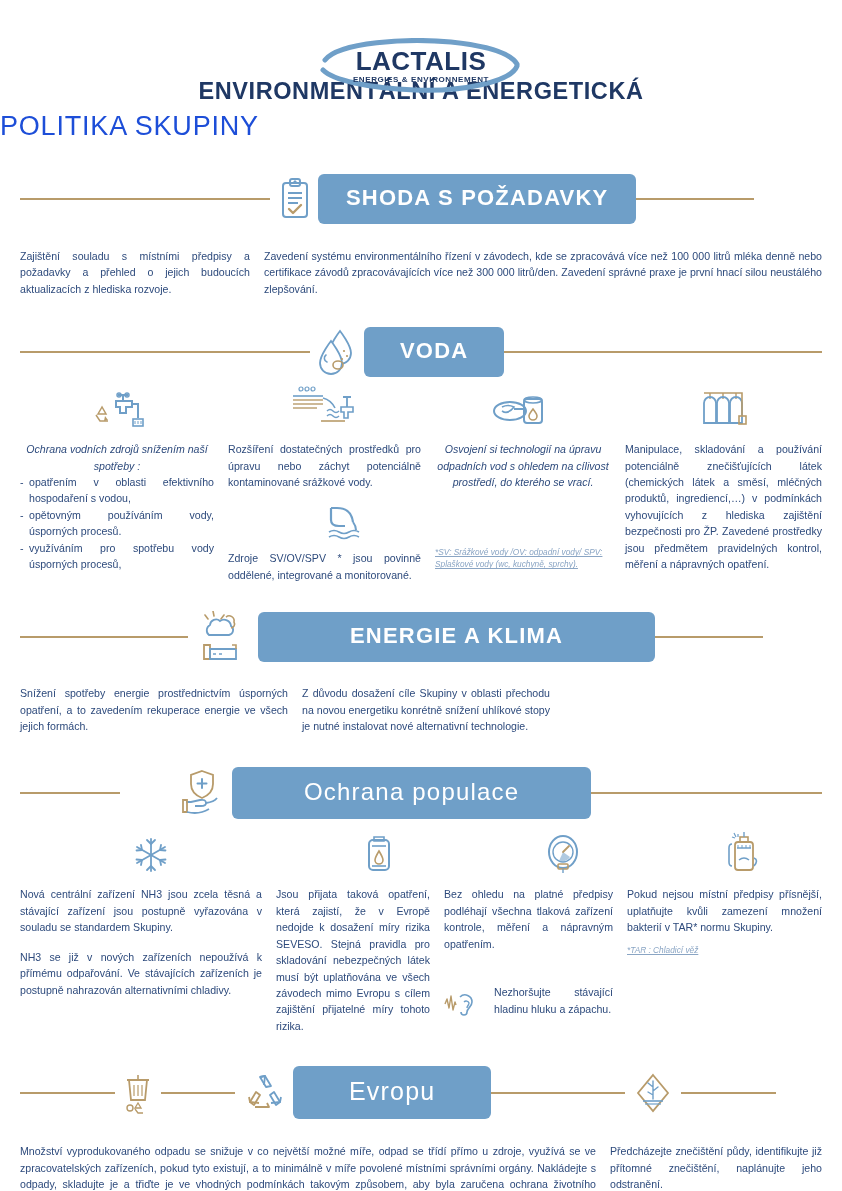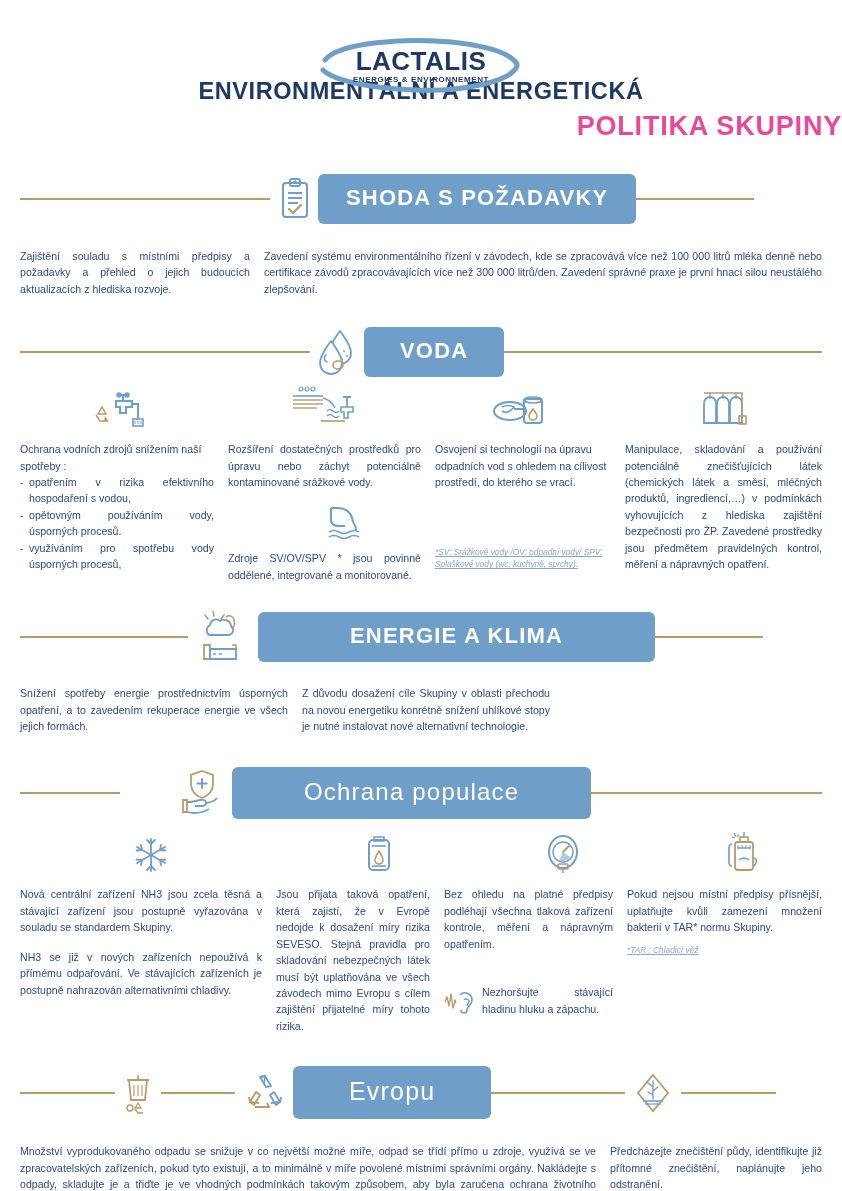--- a/index.html
+++ b/index.html
@@ -20,25 +20,25 @@
   
   .title1 {
     text-align: center;
     font-size: 23.5px;
     letter-spacing: 0.6px;
     font-weight: bold;
     color: #1f3864;
     margin-top: 6px;
   }
   .title2 {
-    text-align: right;
+    text-align: left;
     font-size: 27px;
     letter-spacing: 0.8px;
-    font-weight: bold;
-    color: #ec4899;
+    font-weight: normal;
+    color: #1d4ed8;
     margin-top: 6px;
   }
 
   
   .sec-head {
     display: flex;
     align-items: center;
     width: 802px;
     margin: 0 auto;
     gap: 0;
@@ -74,21 +74,21 @@
 
   
   .cols { display: flex; width: 802px; margin: 4px auto; }
   .col { padding-right: 14px; }
   p.body {
     font-size: 10.6px;
     line-height: 1.55;
     text-align: justify;
     color: #2d4a7c;
   }
-  p.body.left { text-align: left; }
+  p.body.left { text-align: center; font-style: italic; }
   p.note {
     font-size: 8.3px;
     font-style: italic;
     line-height: 1.45;
     color: #8aa5c4;
     text-decoration: underline;
   }
   ul.dashlist { list-style: none; font-size: 10.6px; line-height: 1.55; }
   ul.dashlist li {
     position: relative;
@@ -96,21 +96,21 @@
     text-align: justify;
   }
   ul.dashlist li:before {
     content: "-";
     position: absolute;
     left: 0;
   }
   .icon-row { display: flex; width: 802px; margin: 0 auto; align-items: flex-end; }
   .icon-cell { display: flex; justify-content: flex-start; align-items: flex-end; height: 42px; }
 
-  .inline-note { display: flex; align-items: center; gap: 8px; }
+  .inline-note { display: flex; align-items: flex-end; gap: 20px; }
   .inline-note .txt { font-size: 10.6px; line-height: 1.55; text-align: justify; }
 
   svg { display: block; }
 </style>
 </head>
 <body>
 
 <div class="page">
 
   <div class="logo-wrap">
@@ -232,21 +232,21 @@
       </svg>
     </div>
   </div>
 
   <div style="height:8px"></div>
   <div class="cols">
 
     <div class="col" style="width:208px">
       <p class="body left">Ochrana vodních zdrojů snížením naší spotřeby :</p>
       <ul class="dashlist">
-        <li>opatřením v rizika efektivního hospodaření s vodou,</li>
+        <li>opatřením v oblasti efektivního hospodaření s vodou,</li>
         <li>opětovným používáním vody, úsporných procesů.</li>
         <li>využíváním pro spotřebu vody úsporných procesů,</li>
       </ul>
     </div>
 
     <div class="col" style="width:207px">
       <p class="body">Rozšíření dostatečných prostředků pro úpravu nebo záchyt potenciálně kontaminované srážkové vody.</p>
       <div style="height:14px"></div>
       <div style="display:flex;justify-content:flex-end;padding-right:48px">
         <svg width="46" height="36" viewBox="0 0 46 36">

